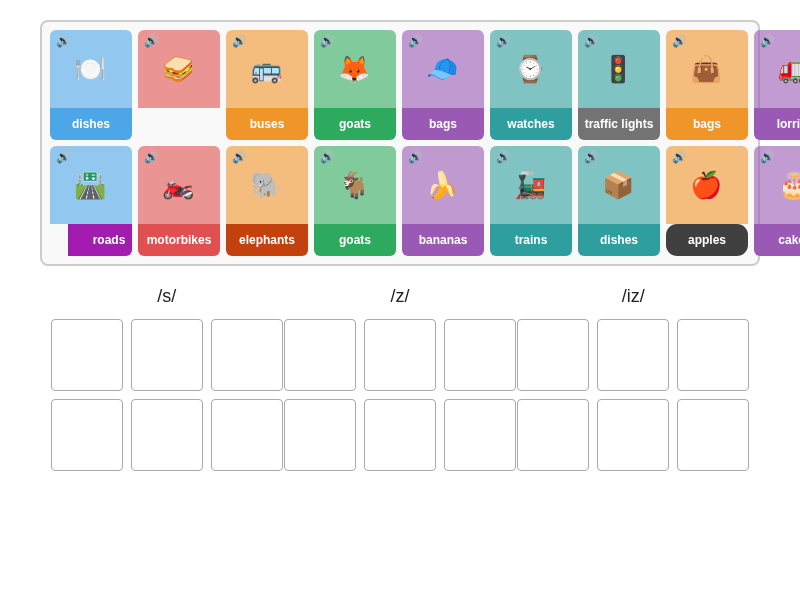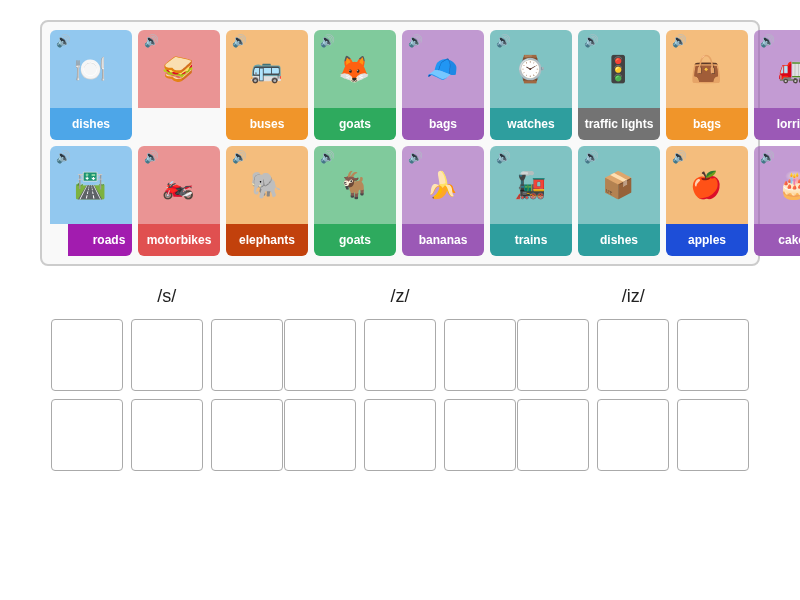--- a/index.html
+++ b/index.html
@@ -237,21 +237,21 @@
       <span class="card-speaker" style="color:white;">🔊</span>
       <span class="card-emoji">📦</span>
     </div>
     <div class="card-label" style="background-color:#2e9e9e;">dishes</div>
   </div>
         <div class="word-card">
     <div class="card-image" style="background-color:#f0952a99;">
       <span class="card-speaker" style="color:white;">🔊</span>
       <span class="card-emoji">🍎</span>
     </div>
-    <div class="card-label" style="background-color:#1d4ed8;">apples</div>
+    <div class="card-label" style="background-color:#404040;border-radius:11px;">apples</div>
   </div>
         <div class="word-card">
     <div class="card-image" style="background-color:#9b59b699;">
       <span class="card-speaker" style="color:white;">🔊</span>
       <span class="card-emoji">🎂</span>
     </div>
     <div class="card-label" style="background-color:#9b59b6;">cakes</div>
   </div>
       </div>
   </div>

